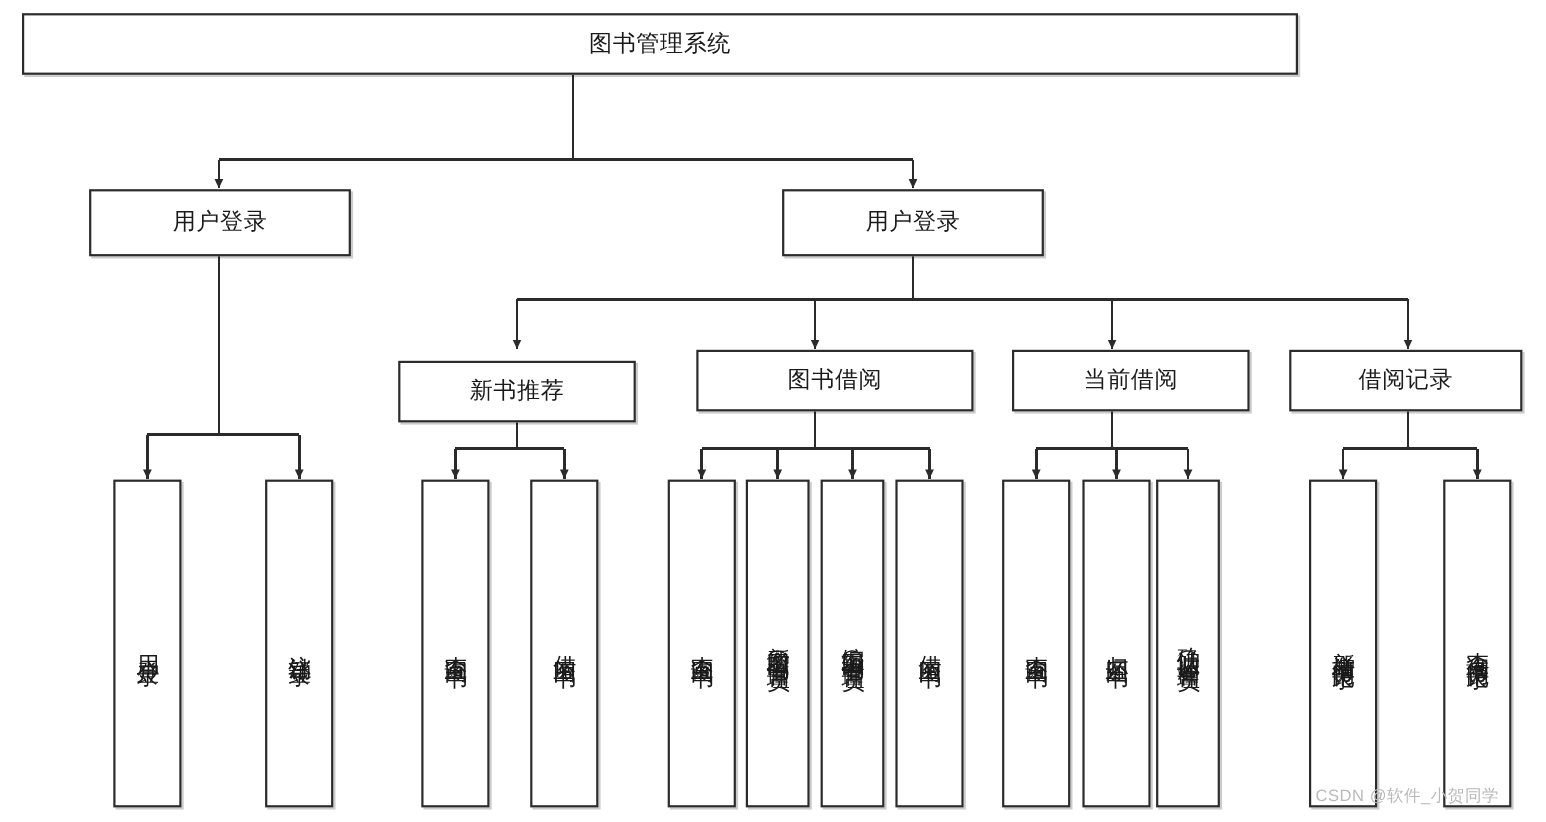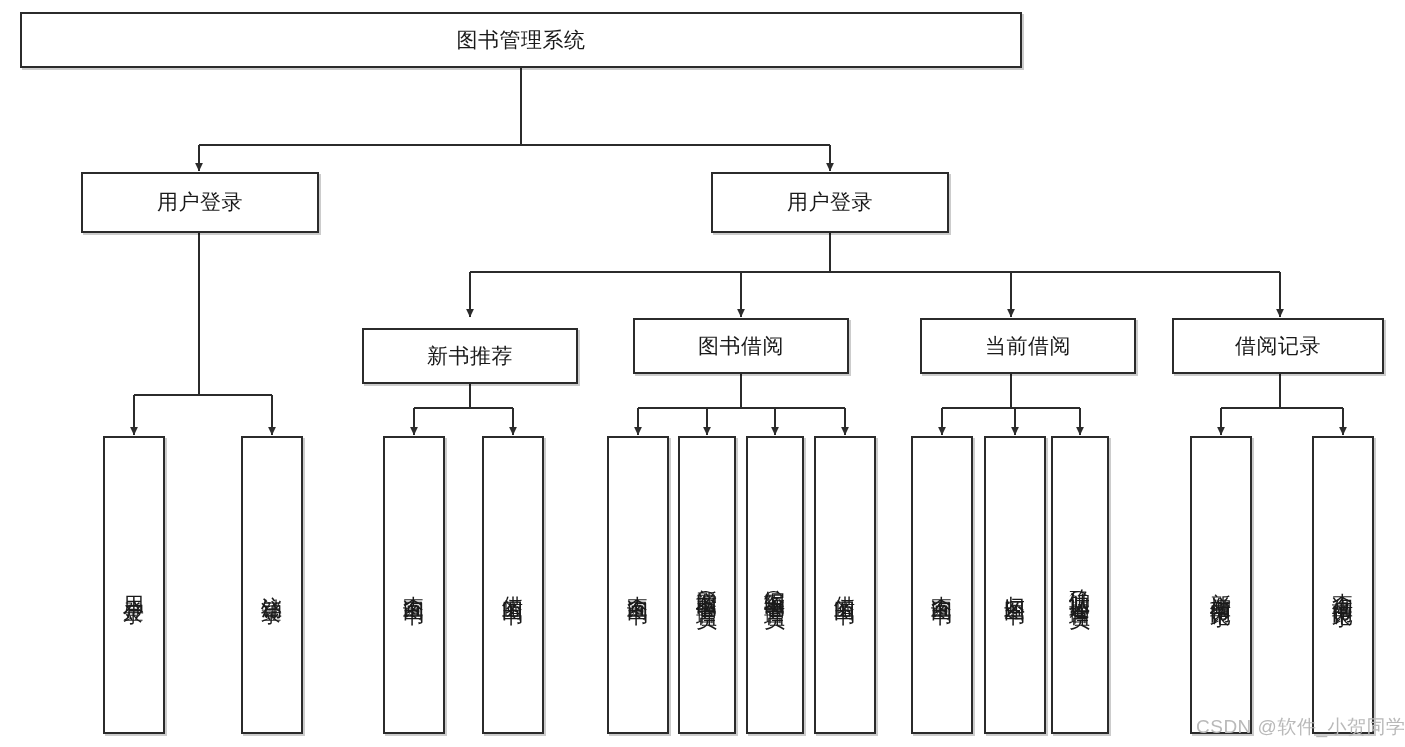--- a/index.html
+++ b/index.html
@@ -55,21 +55,21 @@
     writing-mode: vertical-rl;
     text-orientation: upright;
     font-size: 21px;
     letter-spacing: 3px;
     line-height: 1;
     white-space: nowrap;
     max-height: 280px;
   }
   .watermark {
     position: absolute;
-    font-size: 19px;
+    font-size: 15px;
     color: #b9b9b9;
     letter-spacing: 0.5px;
     white-space: nowrap;
     pointer-events: none;
     font-family: "Liberation Sans", "DejaVu Sans", sans-serif;
   }
 </style>
 </head>
 <body>
 
@@ -112,33 +112,33 @@
         <line x1="1015" y1="408" x2="1015" y2="435" stroke="#2b2b2b" stroke-width="2.4" shape-rendering="crispEdges" marker-end="url(#arrowhead)"></line>
         <line x1="1080" y1="408" x2="1080" y2="435" stroke="#2b2b2b" stroke-width="2.4" shape-rendering="crispEdges" marker-end="url(#arrowhead)"></line>
         <line x1="1280" y1="374" x2="1280" y2="408" stroke="#2b2b2b" stroke-width="2.4" shape-rendering="crispEdges"></line>
         <line x1="1221" y1="408" x2="1343" y2="408" stroke="#2b2b2b" stroke-width="2.4" shape-rendering="crispEdges"></line>
         <line x1="1221" y1="408" x2="1221" y2="435" stroke="#2b2b2b" stroke-width="2.4" shape-rendering="crispEdges" marker-end="url(#arrowhead)"></line>
         <line x1="1343" y1="408" x2="1343" y2="435" stroke="#2b2b2b" stroke-width="2.4" shape-rendering="crispEdges" marker-end="url(#arrowhead)"></line>
       </g>
   </svg>
 
   <div id="node-layer">
-      <div class="node-box" style="left: 20px; top: 12px; width: 1002px; height: 56px;">
+      <div class="node-box" style="left: 20px; top: 12px; width: 1160px; height: 56px;">
         <span class="node-label">图书管理系统</span>
       </div>
       <div class="node-box" style="left: 81px; top: 172px; width: 238px; height: 61px;">
         <span class="node-label">用户登录</span>
       </div>
       <div class="node-box" style="left: 711px; top: 172px; width: 238px; height: 61px;">
         <span class="node-label">用户登录</span>
       </div>
       <div class="node-box" style="left: 362px; top: 328px; width: 216px; height: 56px;">
         <span class="node-label">新书推荐</span>
       </div>
-      <div class="node-box" style="left: 633px; top: 318px; width: 216px; height: 56px;">
+      <div class="node-box" style="left: 633px; top: 318px; width: 252px; height: 56px;">
         <span class="node-label">图书借阅</span>
       </div>
       <div class="node-box" style="left: 920px; top: 318px; width: 216px; height: 56px;">
         <span class="node-label">当前借阅</span>
       </div>
       <div class="node-box" style="left: 1172px; top: 318px; width: 212px; height: 56px;">
         <span class="node-label">借阅记录</span>
       </div>
       <div class="node-box vertical" style="left: 103px; top: 436px; width: 62px; height: 298px;">
         <span class="node-label">用户登录</span>

